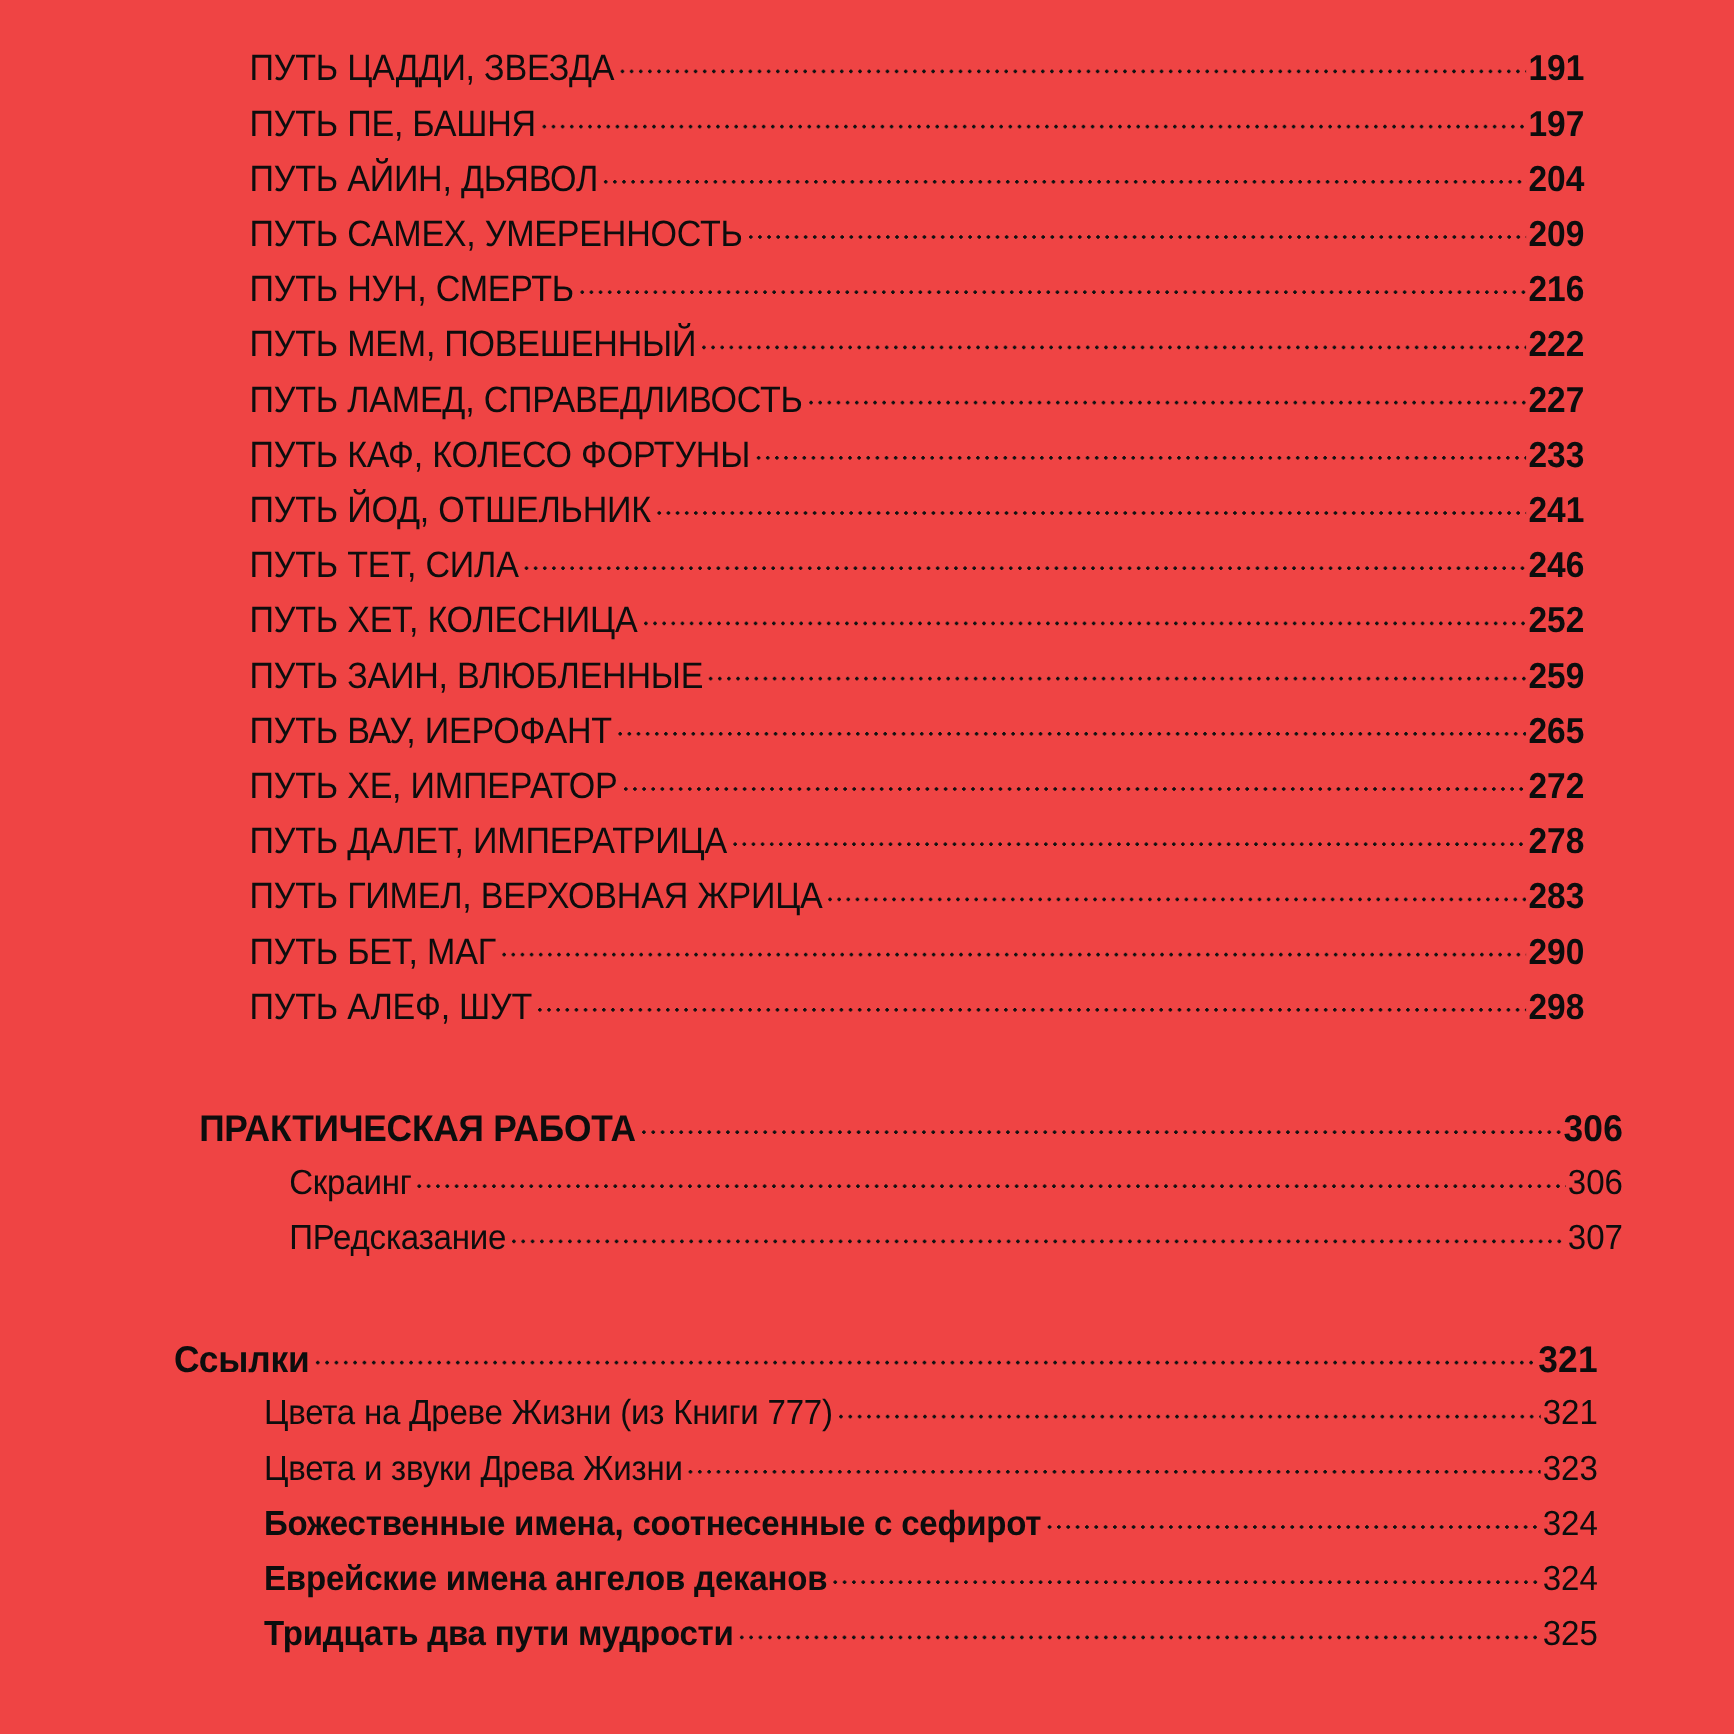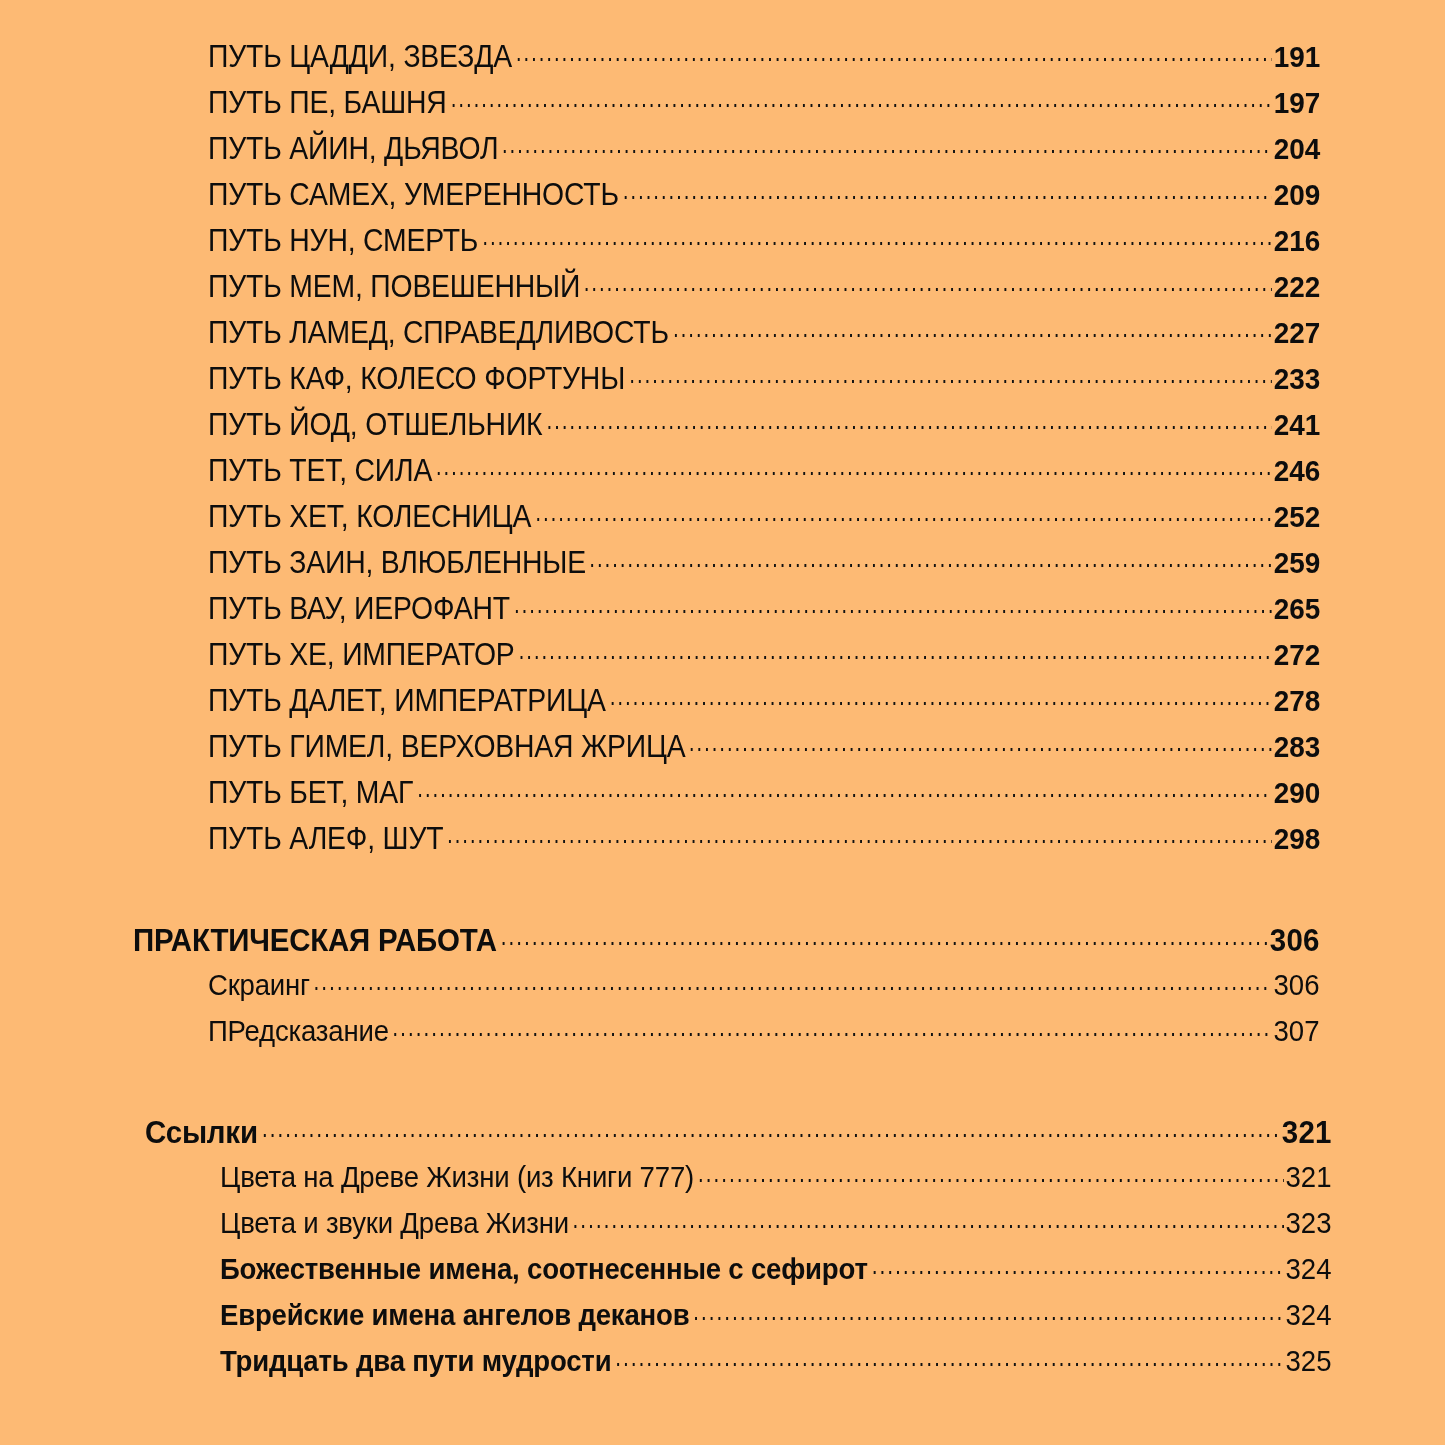--- a/index.html
+++ b/index.html
@@ -4,21 +4,21 @@
 <style>
   html, body {
     margin: 0;
     padding: 0;
     background: #ffffff;
   }
   #page {
     position: relative;
     width: 1445px;
     height: 1445px;
-    background: #fdba74;
+    background: #ef4444;
     font-family: "Liberation Sans", "DejaVu Sans", sans-serif;
     color: #0d0d0d;
     overflow: hidden;
     box-sizing: border-box;
   }
 
   
   .toc-line {
     display: flex;
     align-items: baseline;
@@ -103,21 +103,21 @@
     transform-origin: left center;
     width: 1170px;
   }
   .sub-line.heavier {
     font-weight: 600;
   }
   .sub-line .toc-page {
     font-weight: 400;
   }
 
-  .block-practice { position: absolute; top: 920px; left: 0; }
+  .block-practice { position: absolute; top: 920px; left: 0; padding-left: 33px; }
   .block-refs     { position: absolute; top: 1112px; left: 12px; }
 
   
   .ghost {
     position: absolute;
     opacity: 0.035;
     color: #202020;
     font-size: 27px;
     font-weight: 600;
     white-space: nowrap;

